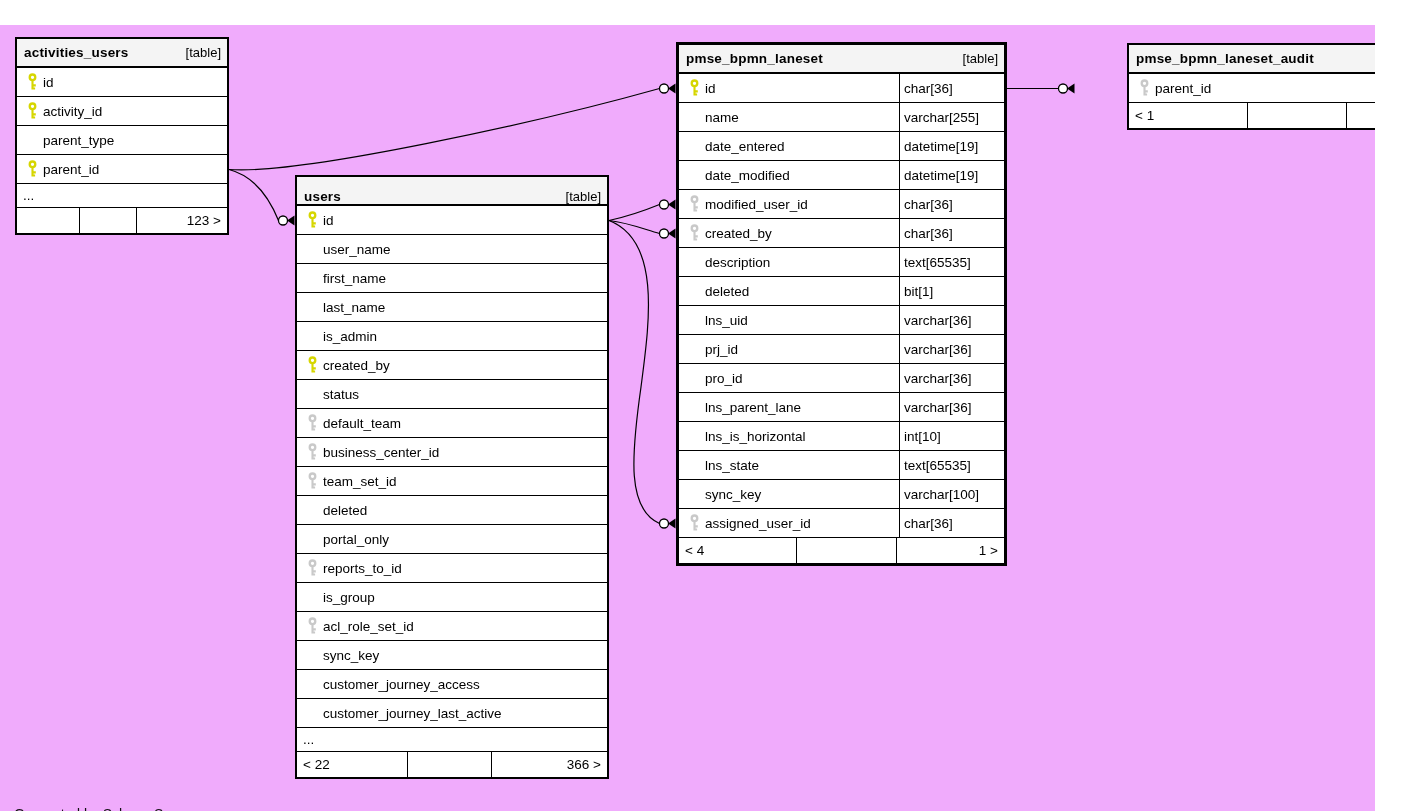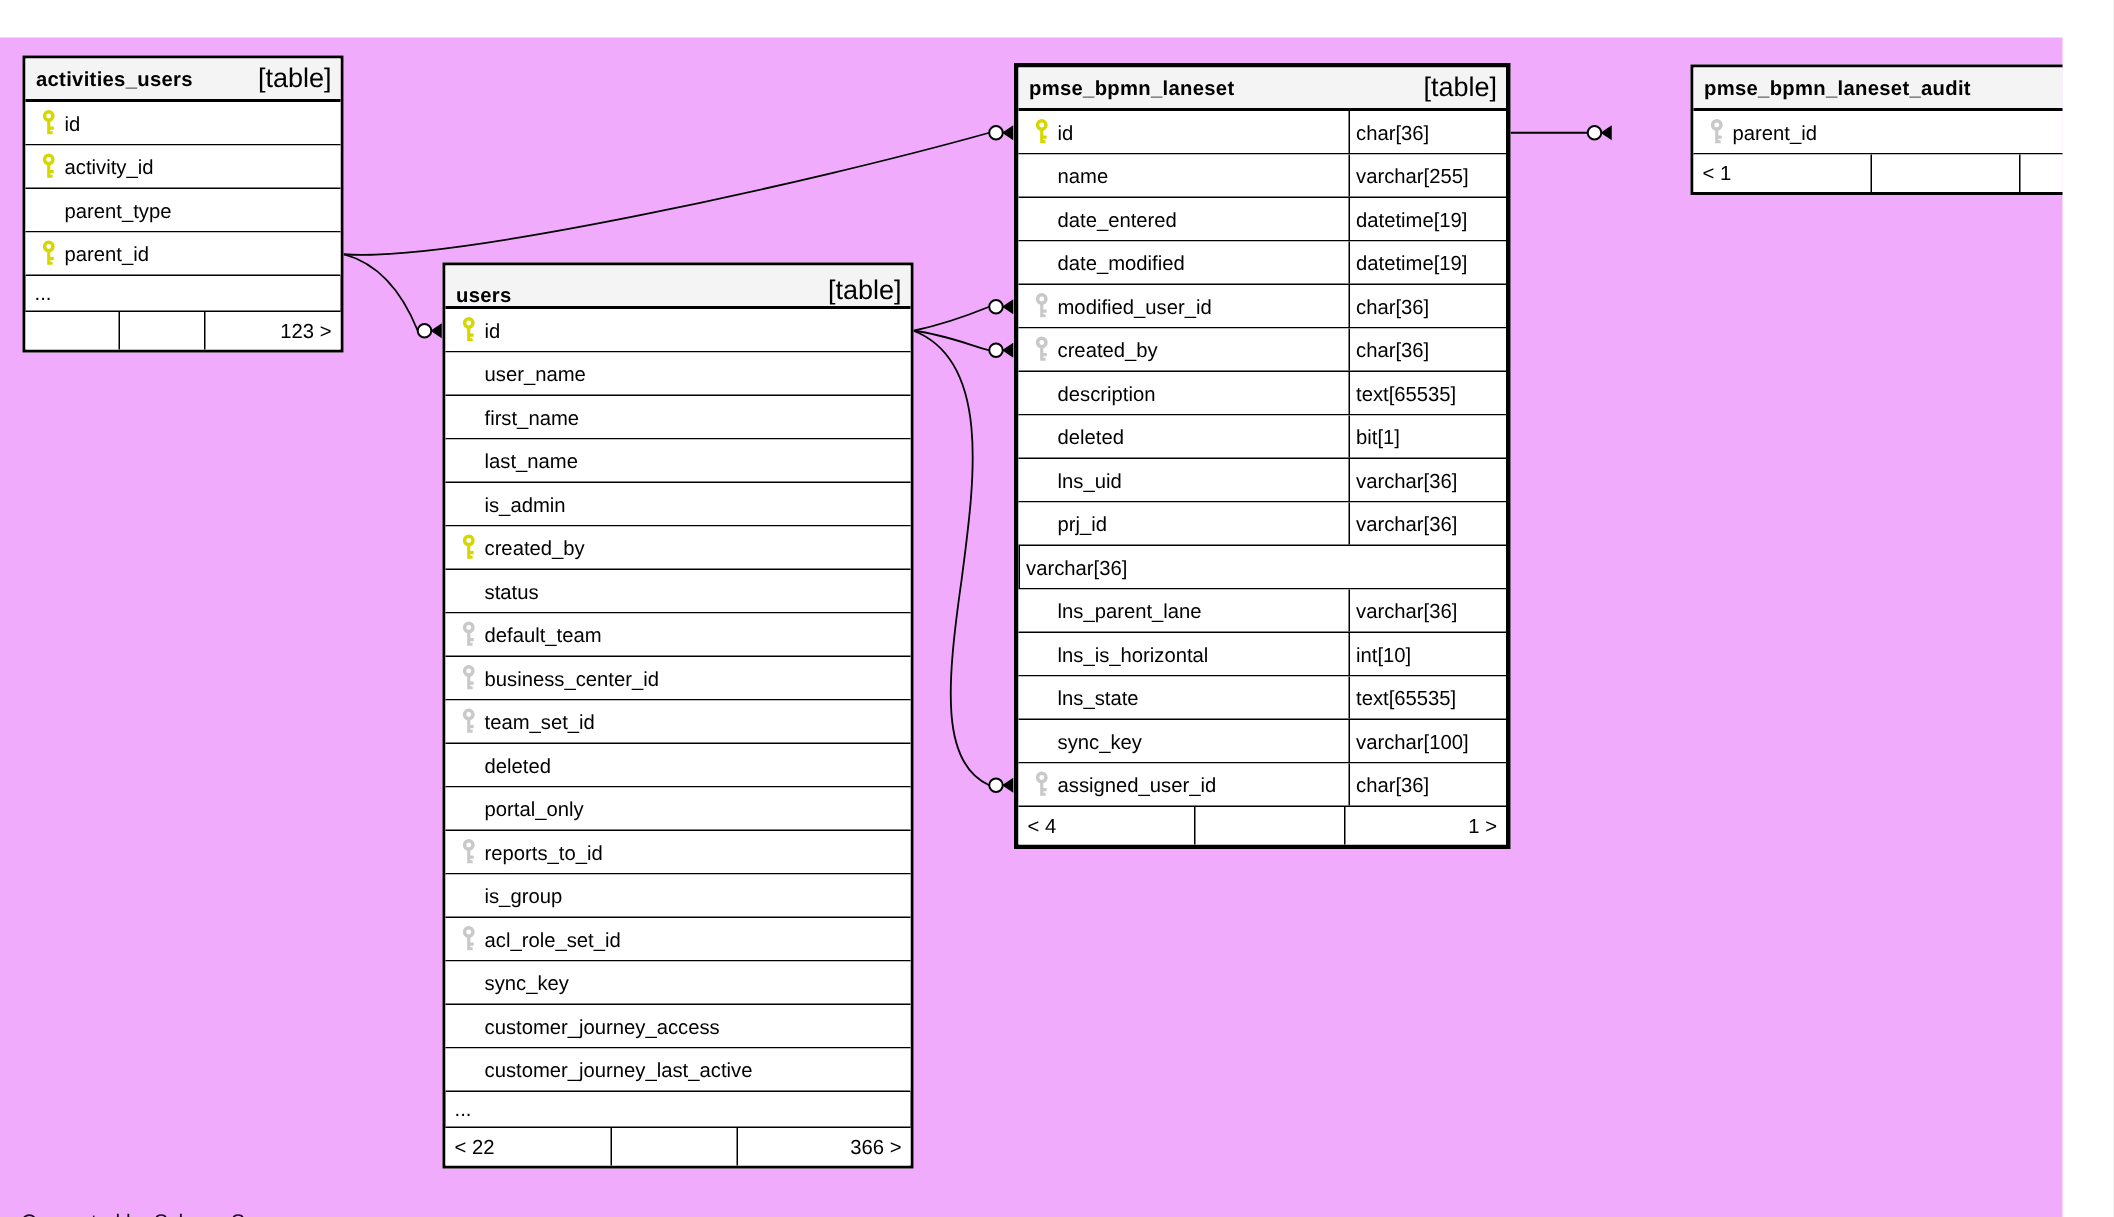--- a/index.html
+++ b/index.html
@@ -6,21 +6,21 @@
   body { font-family:"Liberation Sans", sans-serif; color:#000; }
   #canvas { position:relative; width:1375px; height:811px; background:#f0abfc; overflow:hidden;margin-top:25px; }
 
   .tbl { position:absolute; background:#ffffff; border:2px solid #000; box-sizing:border-box; }
   .tbl.thick { border-width:3px; }
 
   .tbl-head { height:29px; background:#f4f4f4; border-bottom:2px solid #000;
               display:flex; align-items:center; justify-content:space-between;
               padding:0 6px 0 7px; box-sizing:border-box; }
   .tbl-title { font-weight:bold; font-size:13.5px; letter-spacing:0.2px; white-space:nowrap; }
-  .tbl-tag { font-size:18px; white-space:nowrap; }
+  .tbl-tag { font-size:13px; white-space:nowrap; }
 
   .row { height:29px; border-bottom:1px solid #000; display:flex; align-items:stretch;
          box-sizing:border-box; font-size:13.5px; background:#fff; }
   .namecell { flex:1; display:flex; align-items:center; overflow:hidden; }
   .keyslot { width:16px; margin-left:7px; flex:none; display:flex; align-items:center; justify-content:center; }
   .colname { margin-left:3px; white-space:nowrap; }
   .typecell { width:105px; flex:none; border-left:1px solid #000; display:flex; align-items:center;
               padding-left:4px; box-sizing:border-box; white-space:nowrap; font-size:13.5px; }
 
   .ellipsis-row { height:24px; border-bottom:1px solid #000; font-size:13.5px;
@@ -351,20 +351,24 @@
           <div class="typecell">varchar[36]</div>
         </div>
         <div class="row">
           <div class="namecell">
             <span class="keyslot"></span>
             <span class="colname">prj_id</span>
           </div>
           <div class="typecell">varchar[36]</div>
         </div>
         <div class="row">
+          <div class="namecell">
+            <span class="keyslot"></span>
+            <span class="colname">pro_id</span>
+          </div>
           <div class="typecell">varchar[36]</div>
         </div>
         <div class="row">
           <div class="namecell">
             <span class="keyslot"></span>
             <span class="colname">lns_parent_lane</span>
           </div>
           <div class="typecell">varchar[36]</div>
         </div>
         <div class="row">

